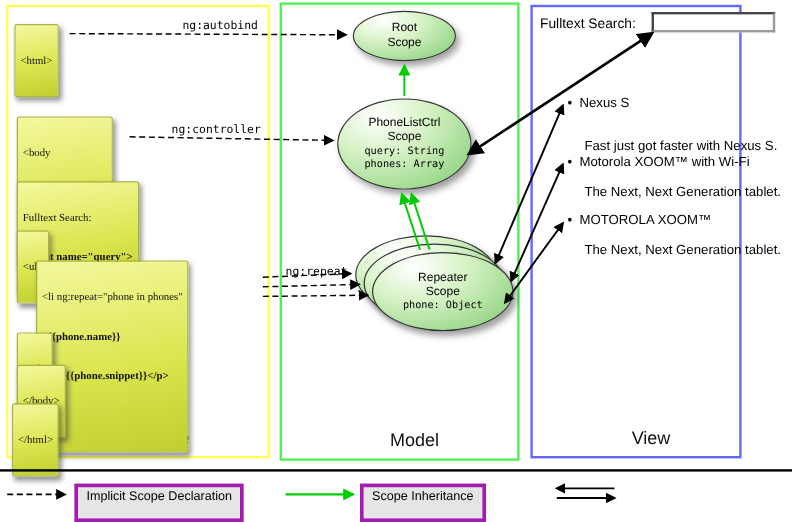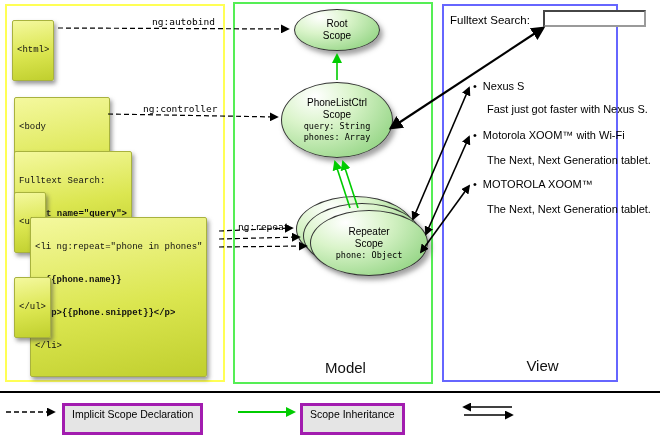--- a/index.html
+++ b/index.html
@@ -7,21 +7,21 @@
   .stage { position:relative; width:660px; height:435px; background:#fff;
            font-family:"Liberation Sans", sans-serif; overflow:hidden; }
 
   .panel { position:absolute; border-style:solid; border-width:2px; background:transparent; }
   .panel-template { left:5px; top:4px; width:220px; height:378px; border-color:#ffff55; }
   .panel-model    { left:233px; top:2px; width:200px; height:382px; border-color:#55ee55; }
   .panel-view     { left:442px; top:4px; width:176px; height:378px; border-color:#6666ff; }
   .panel-label { position:absolute; bottom:6px; left:0; width:100%; text-align:center;
                  font-size:15px; color:#111;padding-left:25px; }
 
-  .code-box { position:absolute; font-family:Liberation Mono, monospace; font-size:9px;
+  .code-box { position:absolute; font-family:Liberation Serif, serif; font-size:9px;
               line-height:11px; padding:2px 4px; white-space:pre; color:#111;
               background:linear-gradient(170deg,#f4f89e 0%,#dbe650 55%,#c0cf2e 100%);
               border:1px solid #a8b23e; border-radius:2px;
               box-shadow:2px 3px 4px rgba(70,70,70,.55); }
   .code-box .b { font-weight:bold; }
 
   .scope-ellipse { position:absolute; border-radius:50%; border:1px solid #333;
               background:radial-gradient(ellipse at 30% 18%, #ffffff 0%, #daf4ca 35%, #7ecb6f 100%);
               box-shadow:3px 4px 5px rgba(70,70,70,.5);
               display:flex; flex-direction:column; justify-content:center;
@@ -84,21 +84,27 @@
     <div>&lt;li ng:repeat="phone in phones"</div>
     <div class="b">  {{phone.name}}</div>
     <div class="b">  &lt;p&gt;{{phone.snippet}}&lt;/p&gt;</div>
     <div>&lt;/li&gt;</div>
   </div>
 
   <div class="code-box" style="left:14px;top:277px">
     <div>&lt;/ul&gt;</div>
   </div>
 
+  <div class="code-box" style="left:14px;top:304px">
+    <div>&lt;/body&gt;</div>
+  </div>
 
+  <div class="code-box" style="left:10px;top:336px">
+    <div>&lt;/html&gt;</div>
+  </div>
 
   <div class="arrow-label" style="left:152px;top:16px">ng:autobind</div>
   <div class="arrow-label" style="left:143px;top:103px">ng:controller</div>
   <div class="arrow-label" style="left:238px;top:221px">ng:repeat</div>
 
   <div class="scope-ellipse" style="left:294px;top:9px;width:86px;height:42px">
     <div class="scope-name">Root</div>
     <div class="scope-name">Scope</div>
   </div>
 
@@ -116,21 +122,21 @@
     <div class="scope-name">Scope</div>
     <div class="scope-prop">phone: Object</div>
   </div>
 
   <div class="search-label">Fulltext Search:</div>
   <input class="search-input" type="text" value="" style="">
 
   <div class="view-text" style="left:473px;top:80px">
     <span class="bullet">•</span><span>Nexus S</span>
   </div>
-  <div class="view-text" style="left:487px;top:103px">Fast just got faster with Nexus S.</div>
+  <div class="view-text" style="left:487px;top:116px">Fast just got faster with Nexus S.</div>
   <div class="view-text" style="left:473px;top:129px">
     <span class="bullet">•</span><span>Motorola XOOM™ with Wi-Fi</span>
   </div>
   <div class="view-text" style="left:487px;top:154px">The Next, Next Generation tablet.</div>
   <div class="view-text" style="left:473px;top:178px">
     <span class="bullet">•</span><span>MOTOROLA XOOM™</span>
   </div>
   <div class="view-text" style="left:487px;top:203px">The Next, Next Generation tablet.</div>
 
   <div class="hrule"></div>

